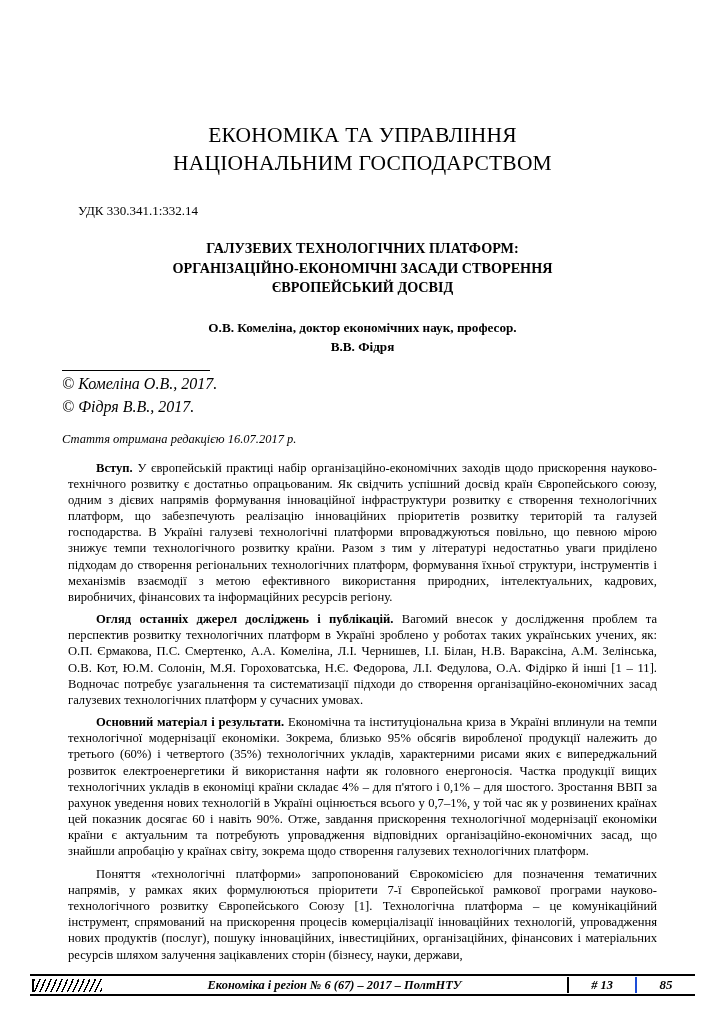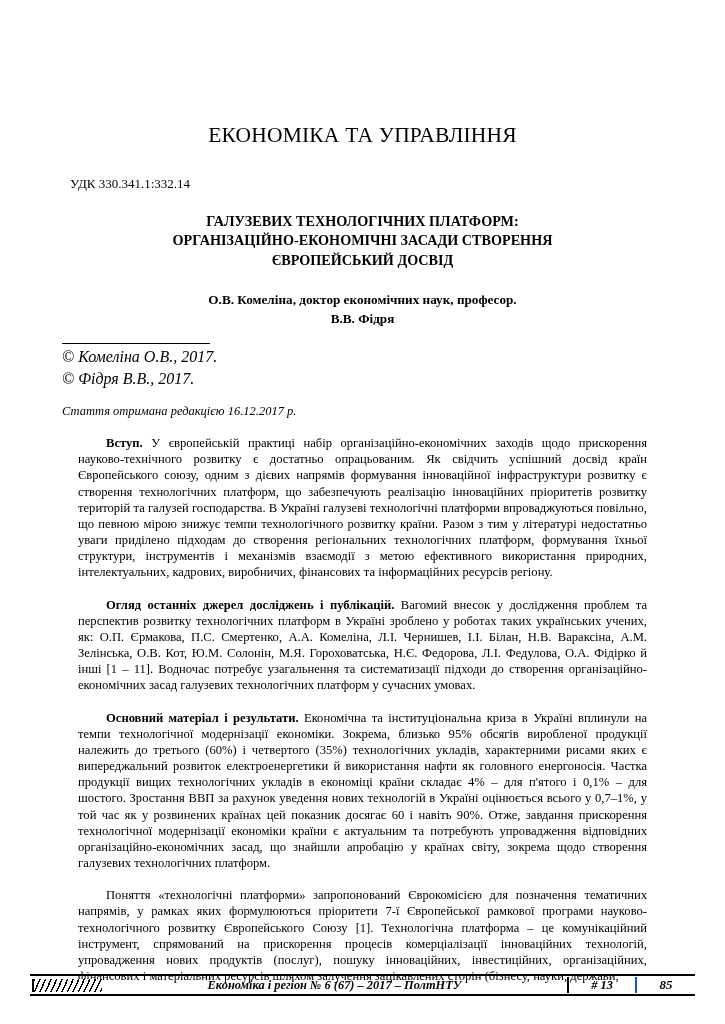--- a/index.html
+++ b/index.html
@@ -30,21 +30,21 @@
     padding-top: 122px;
     font-weight: normal;
     letter-spacing: 0.2px;
   }
   .section-heading .line {
     display: block;
   }
   .udk {
     font-size: 13px;
     margin-top: 26px;
-    margin-left: 8px;
+    margin-left: 16px;
   }
   .title {
     text-align: center;
     font-weight: bold;
     font-size: 14.2px;
     line-height: 1.38;
     margin-top: 20px;
   }
   .title .line { display: block; }
   .authors {
@@ -77,21 +77,21 @@
     font-style: italic;
     margin-top: 13px;
   }
   .body-text {
     margin-top: 13px;
     font-size: 12.6px;
     line-height: 1.285;
     text-align: justify;
   }
   .body-text p {
-    margin: 16px;
+    margin: 6px;
     text-indent: 28px;
   }
   .body-text p b {
     font-weight: bold;
   }
   .footer {
     position: absolute;
     left: 0;
     right: 0;
     bottom: 28px;
@@ -156,20 +156,21 @@
     font-style: italic;
   }
 </style>
 </head>
 <body>
 
 <div class="page">
 
   <h1 class="section-heading">
     <span class="line">ЕКОНОМІКА ТА УПРАВЛІННЯ</span>
+    <span class="line">НАЦІОНАЛЬНИМ ГОСПОДАРСТВОМ</span>
   </h1>
 
   <div class="udk">УДК  330.341.1:332.14</div>
 
   <div class="title">
     <span class="line">ГАЛУЗЕВИХ ТЕХНОЛОГІЧНИХ ПЛАТФОРМ:</span>
     <span class="line">ОРГАНІЗАЦІЙНО-ЕКОНОМІЧНІ ЗАСАДИ СТВОРЕННЯ</span>
     <span class="line">ЄВРОПЕЙСЬКИЙ ДОСВІД</span>
   </div>
 
@@ -178,21 +179,21 @@
     <span class="line">В.В. Фідря</span>
   </div>
 
 
   <div class="copyright-block">
     <div class="copyright-rule"></div>
     <div>© Комеліна О.В., 2017.</div>
     <div>© Фідря В.В., 2017.</div>
   </div>
 
-  <div class="received">Стаття отримана редакцією 16.12.2017 р.</div>
+  <div class="received">Стаття отримана редакцією 16.07.2017 р.</div>
 
   <div class="body-text">
     <p><b>Вступ.</b><span> У європейській практиці набір організаційно-економічних заходів щодо прискорення науково-технічного розвитку є достатньо опрацьованим. Як свідчить успішний досвід країн Європейського союзу, одним з дієвих напрямів формування інноваційної інфраструктури розвитку є створення технологічних платформ, що забезпечують реалізацію інноваційних пріоритетів розвитку територій та галузей господарства.  В Україні галузеві технологічні платформи впроваджуються повільно, що певною мірою знижує темпи технологічного розвитку країни. Разом з тим у літературі недостатньо уваги приділено підходам до створення регіональних технологічних платформ, формування їхньої структури, інструментів і механізмів взаємодії з метою ефективного використання природних, інтелектуальних, кадрових, виробничих, фінансових та інформаційних ресурсів регіону.</span></p>
     <p><b>Огляд останніх джерел досліджень і публікацій.</b><span> Вагомий внесок у дослідження проблем та перспектив розвитку технологічних платформ в Україні зроблено у роботах таких українських учених, як: О.П. Єрмакова,  П.С. Смертенко, А.А. Комеліна, Л.І. Чернишев, І.І. Білан, Н.В. Вараксіна, А.М. Зелінська, О.В. Кот, Ю.М. Солонін, М.Я. Гороховатська, Н.Є. Федорова, Л.І. Федулова, О.А. Фідірко й інші [1 – 11]. Водночас потребує узагальнення та систематизації підходи до створення організаційно-економічних засад галузевих технологічних платформ у сучасних умовах.</span></p>
     <p><b>Основний матеріал і результати.</b><span> Економічна та інституціональна криза в Україні вплинули на темпи технологічної модернізації економіки. Зокрема, близько 95% обсягів виробленої продукції належить до третього (60%) і четвертого (35%) технологічних укладів, характерними рисами яких є випереджальний розвиток електроенергетики й використання нафти як головного енергоносія. Частка продукції вищих технологічних укладів в економіці країни складає 4% – для п'ятого і 0,1% – для шостого. Зростання ВВП за рахунок уведення нових технологій в Україні оцінюється всього у 0,7–1%, у той час як у розвинених країнах цей показник досягає 60 і навіть 90%. Отже, завдання прискорення технологічної модернізації економіки країни є актуальним та потребують упровадження відповідних організаційно-економічних засад, що знайшли апробацію у країнах світу, зокрема щодо створення галузевих технологічних платформ.</span></p>
     <p>Поняття «технологічні платформи» запропонований Єврокомісією для позначення тематичних напрямів, у рамках яких формулюються пріоритети 7-ї Європейської рамкової програми науково-технологічного розвитку Європейського Союзу [1]. Технологічна платформа – це комунікаційний інструмент, спрямований на прискорення процесів комерціалізації інноваційних технологій, упровадження нових продуктів (послуг), пошуку інноваційних, інвестиційних, організаційних, фінансових і матеріальних ресурсів шляхом залучення зацікавлених сторін (бізнесу, науки, держави,</p>
   </div>
 
   <div class="footer">
     <div class="footer-rule-top"></div>

